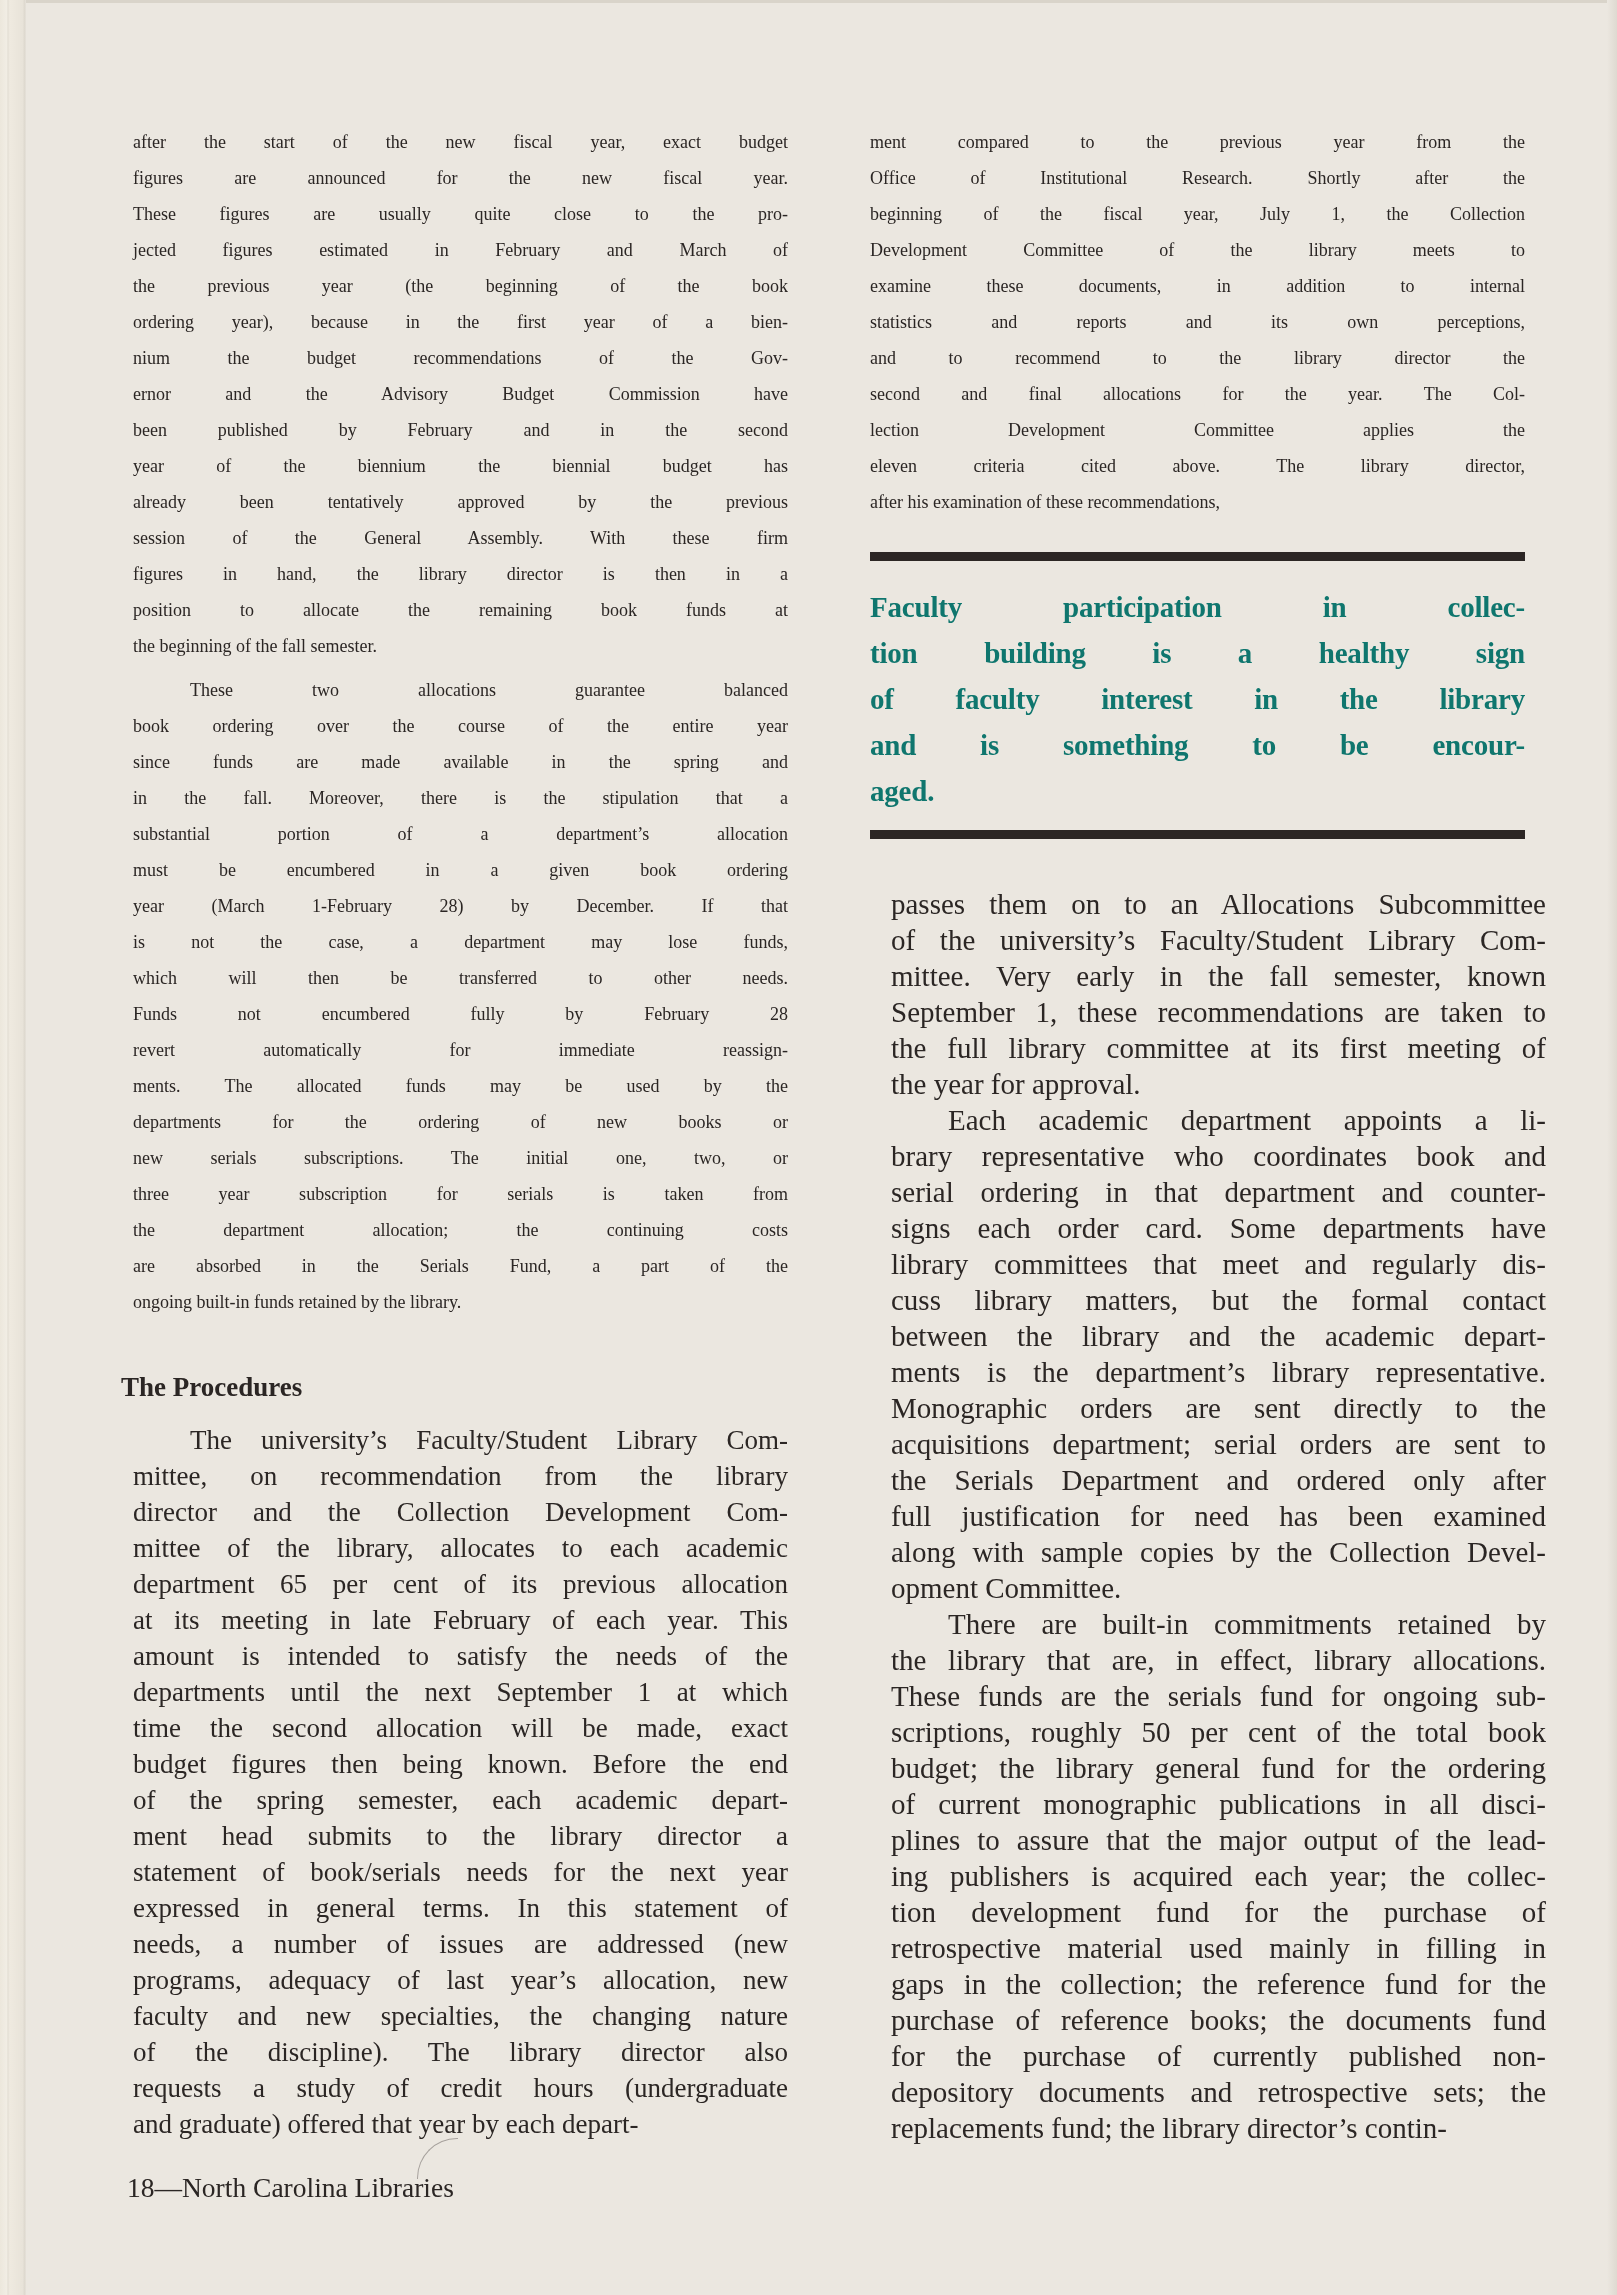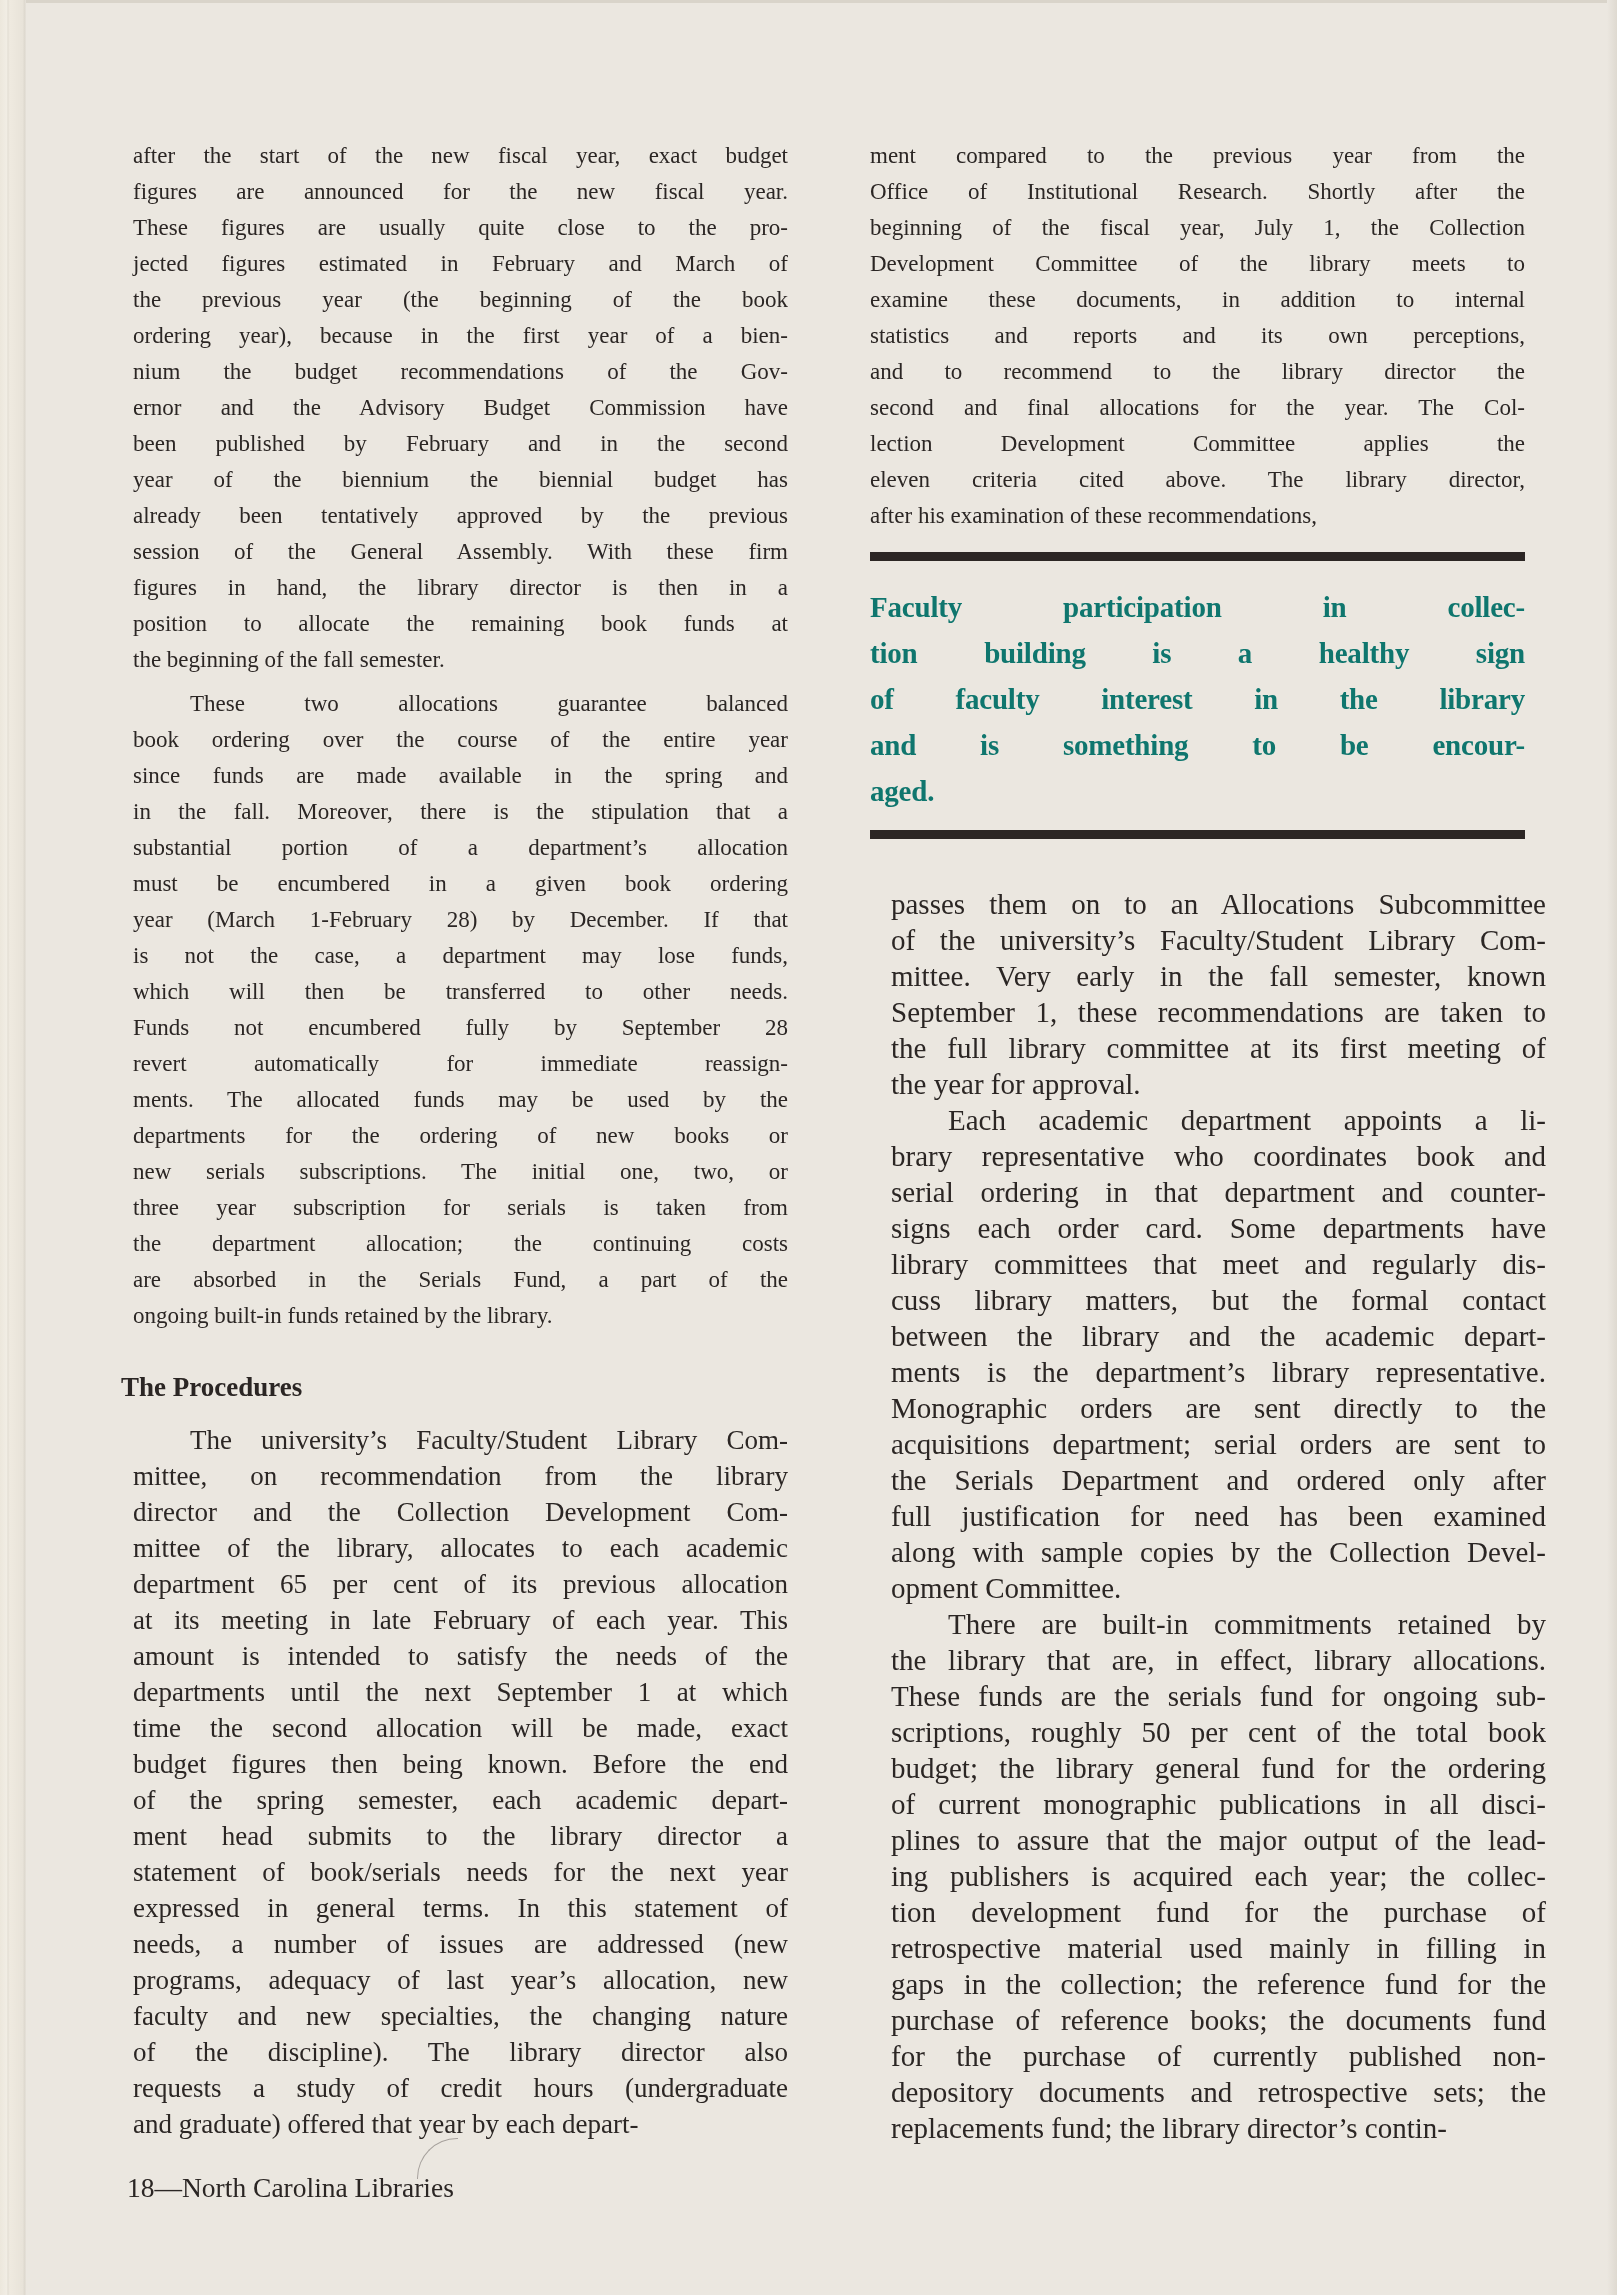--- a/index.html
+++ b/index.html
@@ -28,23 +28,23 @@
     background: #d9d4ca;
   }
   .page-edge-right {
     position: absolute;
     right: 0; top: 0; bottom: 0;
     width: 11.3px;
     background: linear-gradient(to right, #ebe7e0, #ddd8cf);
   }
   .column {
     position: absolute;
-    top: 138px;
-    width: 655px;
-    font-size: 23px;
+    top: 124px;
+    width: 655px;
+    font-size: 18px;
     line-height: 36px;
     text-align: justify;
     hyphens: manual;
   }
   .col-left { left: 133px; }
   .col-right { left: 870px; }
   .col-right-bottom {
     position: absolute;
     left: 870px;
     top: 886px;
@@ -149,21 +149,21 @@
   <p>
       <span class="line" style="padding-left: 57px; margin-top: 8px;">These two allocations guarantee balanced</span>
       <span class="line">book ordering over the course of the entire year</span>
       <span class="line">since funds are made available in the spring and</span>
       <span class="line">in the fall. Moreover, there is the stipulation that a</span>
       <span class="line">substantial portion of a department’s allocation</span>
       <span class="line">must be encumbered in a given book ordering</span>
       <span class="line">year (March 1-February 28) by December. If that</span>
       <span class="line">is not the case, a department may lose funds,</span>
       <span class="line">which will then be transferred to other needs.</span>
-      <span class="line">Funds not encumbered fully by September 28</span>
+      <span class="line">Funds not encumbered fully by February 28</span>
       <span class="line">revert automatically for immediate reassign-</span>
       <span class="line">ments. The allocated funds may be used by the</span>
       <span class="line">departments for the ordering of new books or</span>
       <span class="line">new serials subscriptions. The initial one, two, or</span>
       <span class="line">three year subscription for serials is taken from</span>
       <span class="line">the department allocation; the continuing costs</span>
       <span class="line">are absorbed in the Serials Fund, a part of the</span>
       <span class="line last">ongoing built-in funds retained by the library.</span>
     </p>
 </div>

